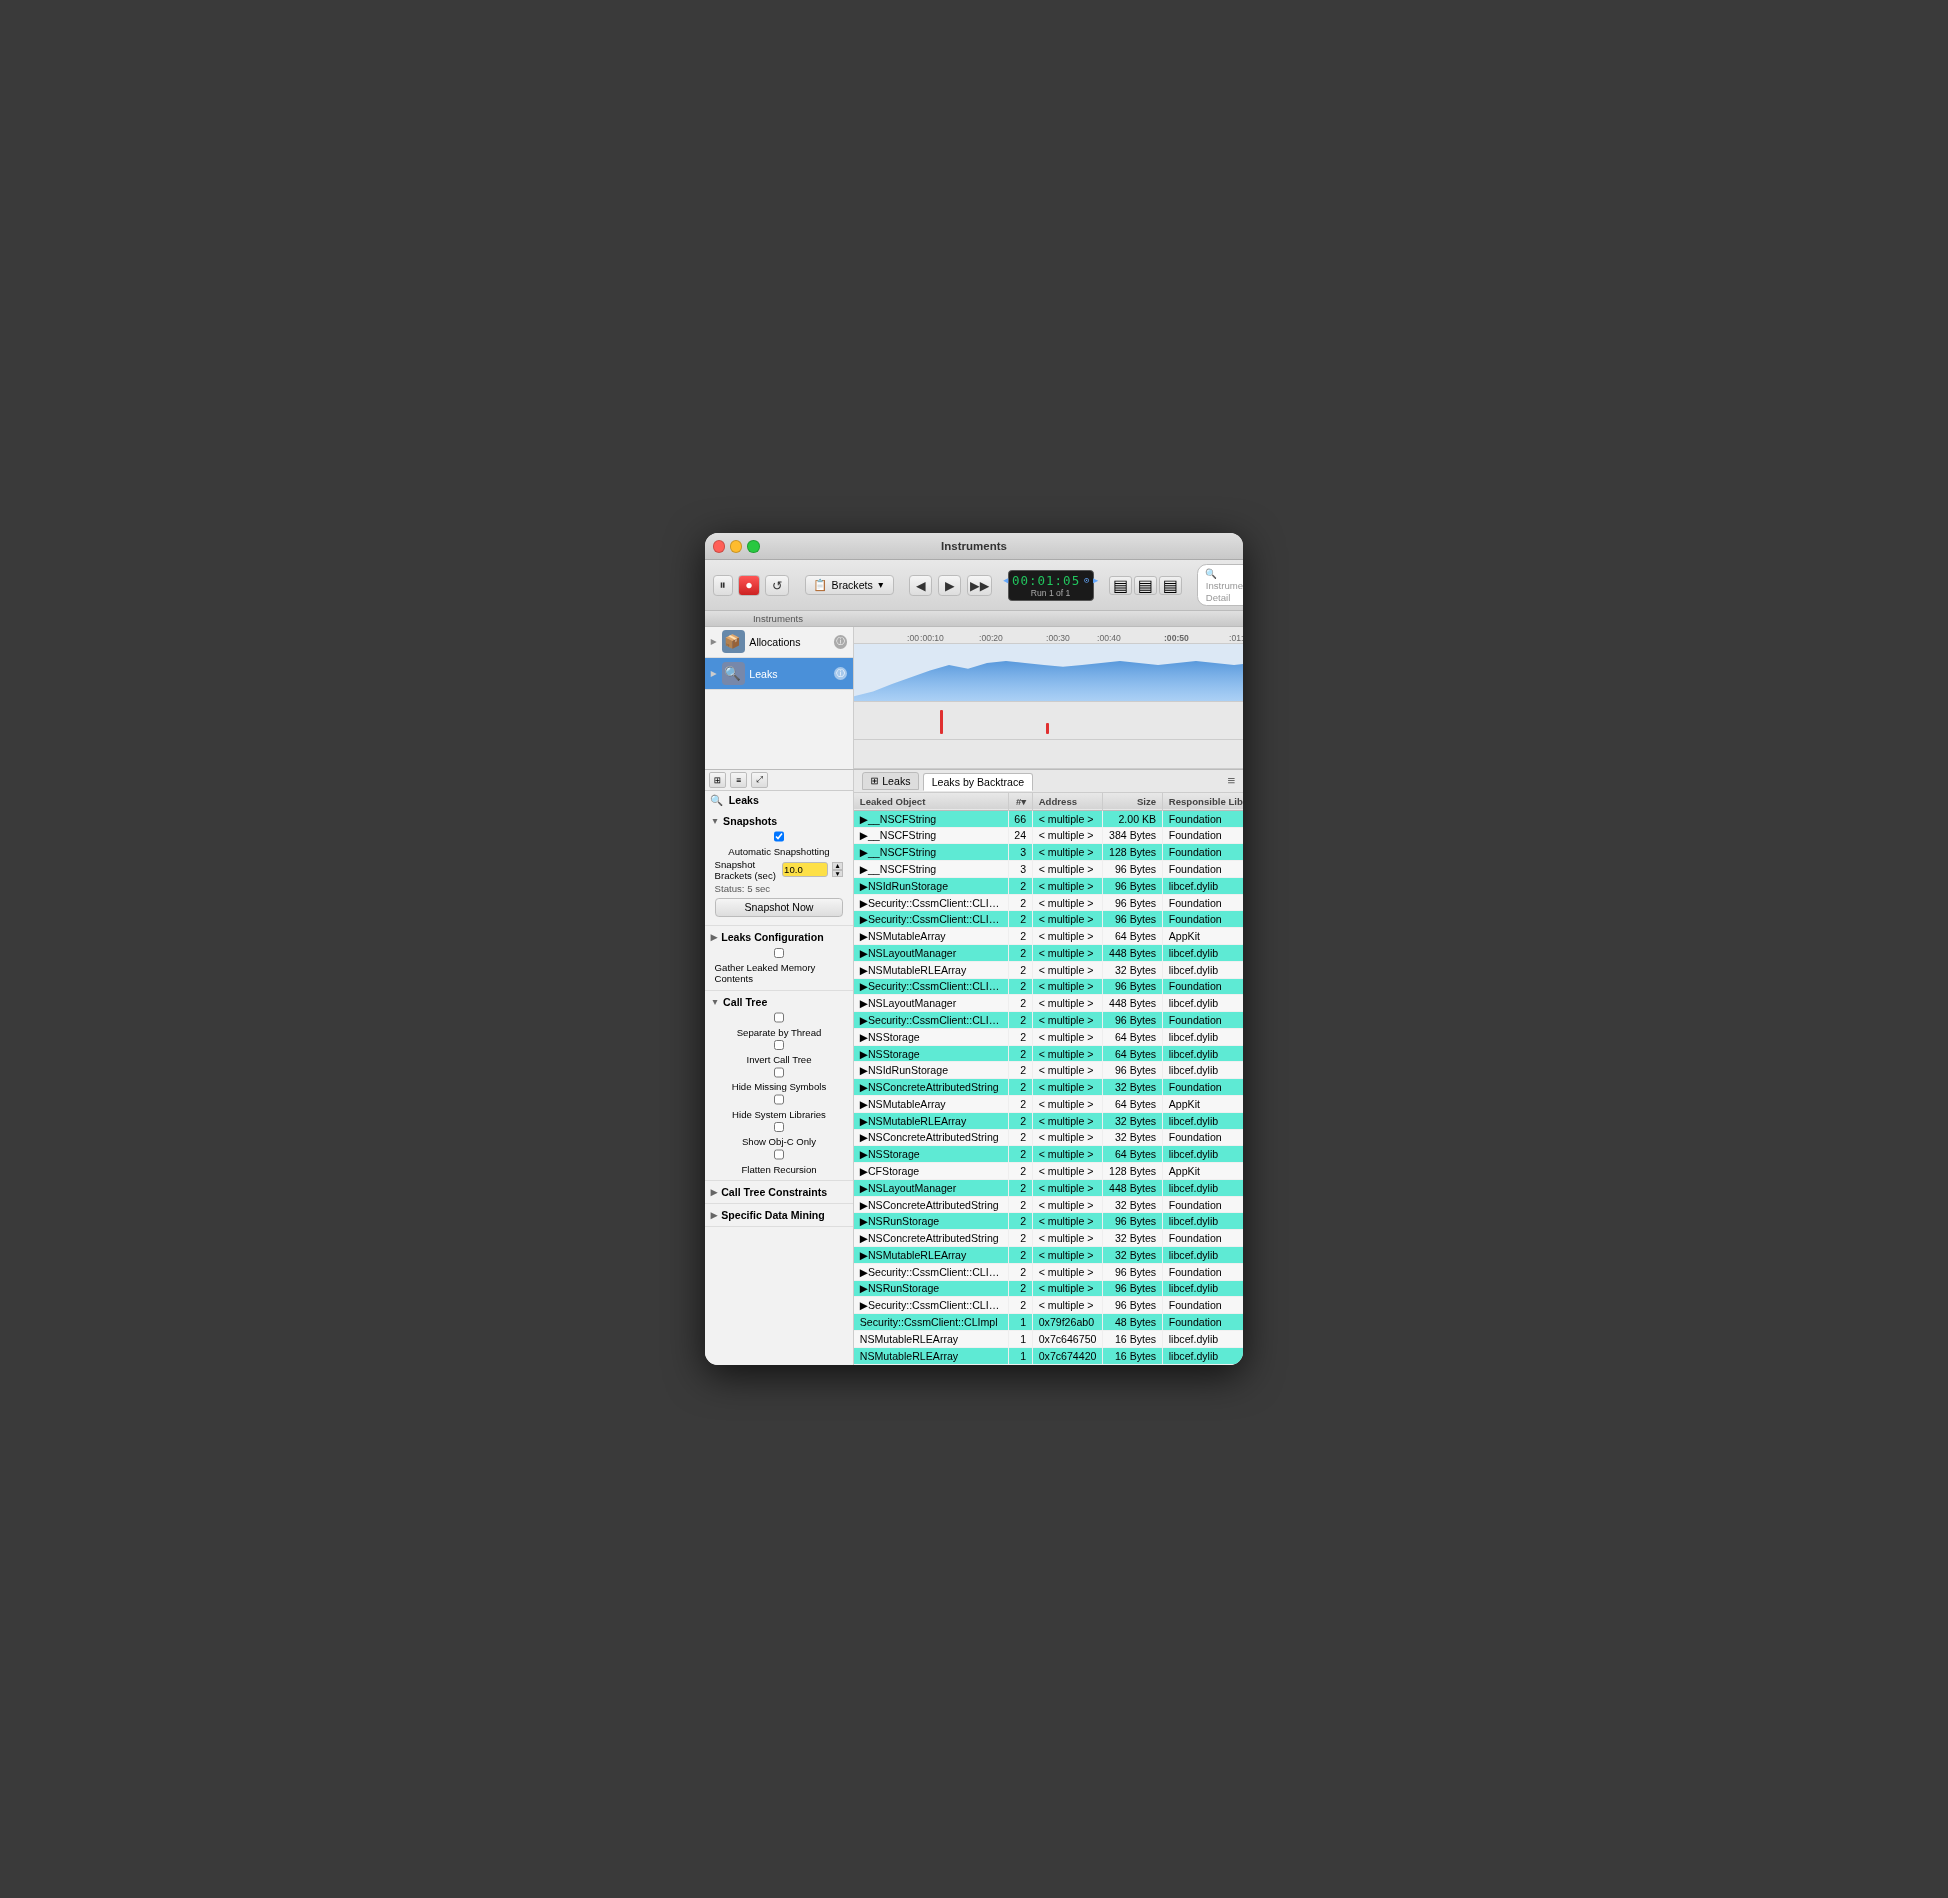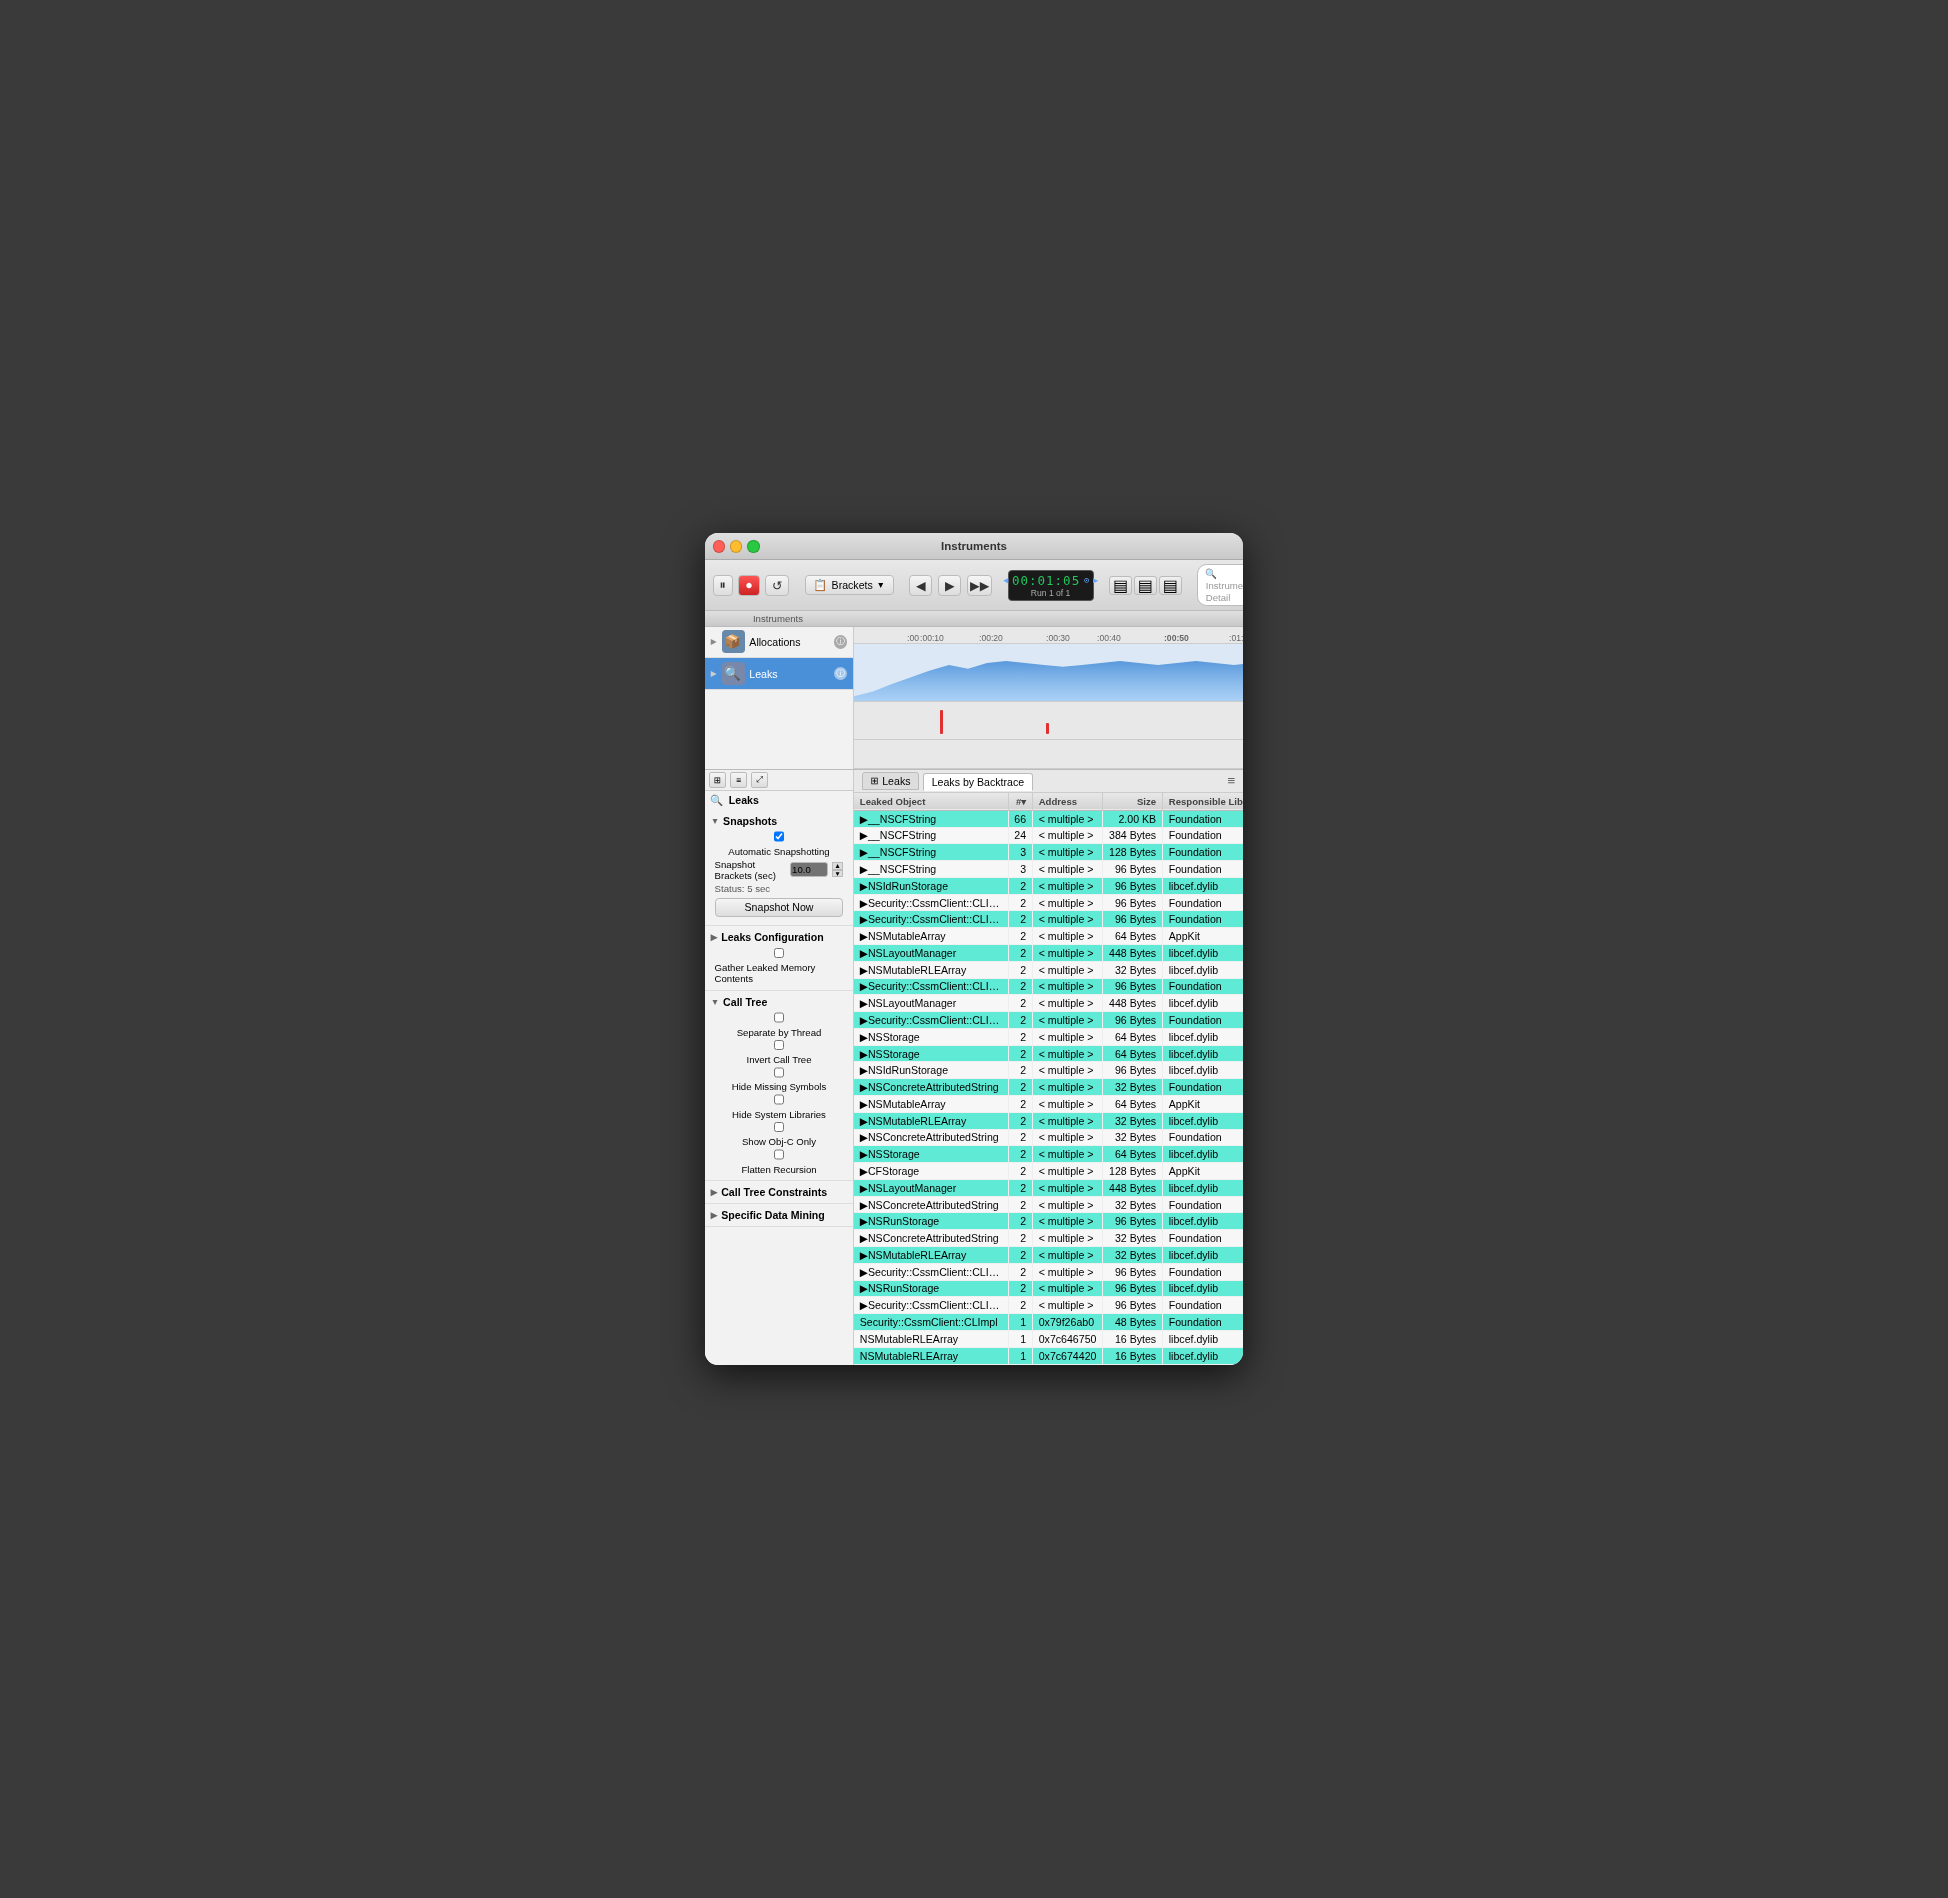--- a/index.html
+++ b/index.html
@@ -253,26 +253,26 @@
     }
     .checkbox-row input[type=checkbox] { width: 10.6px; height: 10.6px; cursor: pointer; }
     .interval-row {
       display: flex;
       align-items: center;
       gap: 3.8px;
       padding: 1px 0;
       font-size: 9.6px;
     }
     .interval-input {
-      width: 38px;
+      width: 46px;
       border: 1px solid #bbb;
       border-radius: 2.9px;
       font-size: 9.6px;
       padding: 1px 1px;
-      background: #737373;
+      background: #fde047;
     }
     .status-row {
       font-size: 9.6px;
       padding: 1px 0;
       color: #555;
     }
     .snapshot-btn {
       background: linear-gradient(to bottom, #f5f5f5, #ddd);
       border: 1px solid #bbb;
       border-radius: 3.8px;

